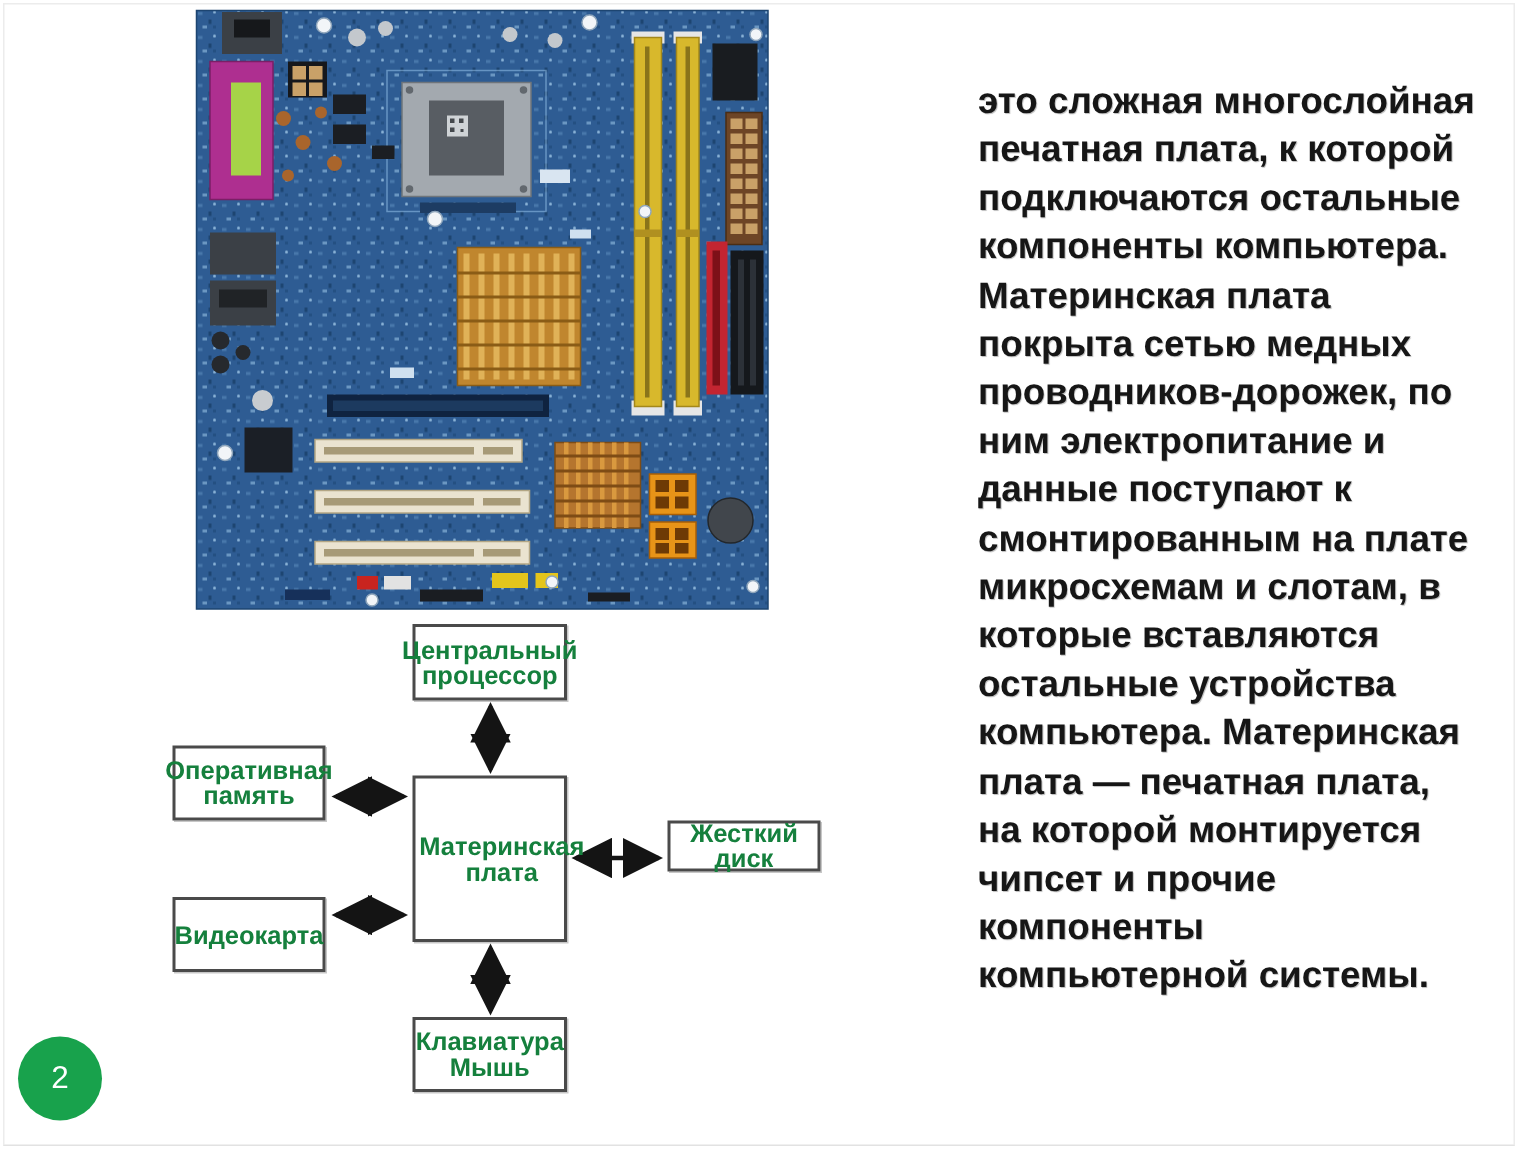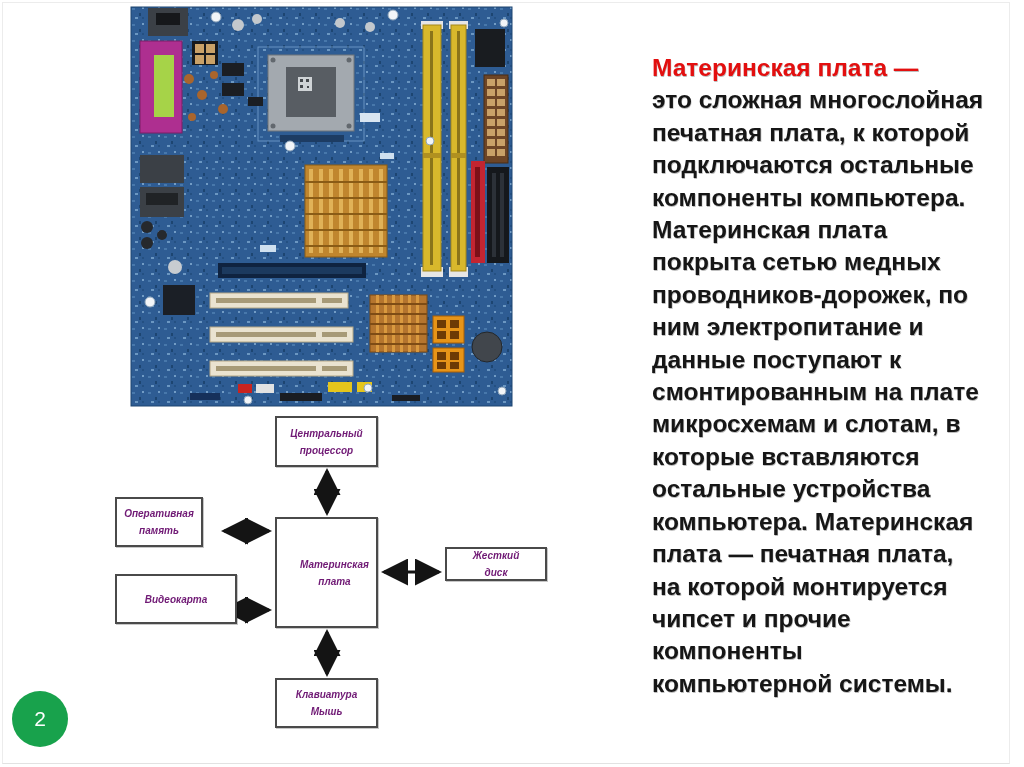--- a/index.html
+++ b/index.html
@@ -21,27 +21,27 @@
     text-shadow:0.6px 0.8px 0.5px rgba(70,70,70,0.35);
   }
   .desc .title{display:block;color:#e30f0f;}
   .lines{white-space:pre-line;}
   
   .diagram-arrows{position:absolute;left:0;top:0;width:1024px;height:767px;pointer-events:none;}
   .dbox{
     position:absolute;box-sizing:border-box;background:#ffffff;
     border:2px solid #4a4a4a;box-shadow:1px 1px 0 rgba(0,0,0,0.22);
     display:flex;align-items:center;justify-content:center;text-align:center;
-    font-size:10px;font-weight:bold;line-height:17px;color:#701a75;font-style:italic;
+    font-size:17px;font-weight:bold;line-height:17px;color:#15803d;
   }
   .dbox-cpu{left:275px;top:416px;width:103px;height:51px;}
-  .dbox-ram{left:115px;top:497px;width:88px;height:50px;}
+  .dbox-ram{left:115px;top:497px;width:102px;height:50px;}
   .dbox-mb {left:275px;top:517px;width:103px;height:111px;padding-left:16px;}
   .dbox-hdd{left:445px;top:547px;width:102px;height:34px;}
-  .dbox-gpu{left:115px;top:574px;width:122px;height:50px;}
+  .dbox-gpu{left:115px;top:598px;width:102px;height:50px;}
   .dbox-kbd{left:275px;top:678px;width:103px;height:50px;}
   
   .badge{
     position:absolute;left:12px;top:691px;width:56px;height:56px;border-radius:50%;
     background:#18a24c;color:#ffffff;font-size:21px;
     display:flex;align-items:center;justify-content:center;
   }
 </style>
 </head>
 <body>
@@ -237,21 +237,21 @@
       <circle cx="300" cy="136" r="4" fill="#f2f5f8" stroke="#8fa6bc"></circle>
     <circle cx="20" cy="297" r="5" fill="#f2f5f8" stroke="#8fa6bc"></circle>
       <circle cx="238" cy="383" r="4" fill="#f2f5f8" stroke="#8fa6bc"></circle>
     <circle cx="372" cy="386" r="4" fill="#f2f5f8" stroke="#8fa6bc"></circle>
       <circle cx="374" cy="18" r="4" fill="#f2f5f8" stroke="#8fa6bc"></circle>
     <circle cx="118" cy="395" r="4" fill="#f2f5f8" stroke="#8fa6bc"></circle>
   </g>
 </svg>
 
 <div class="desc">
-  <span class="title">Материнская плата —</span><span class="lines">это сложная многослойная
+  <span class="lines">это сложная многослойная
 печатная плата, к которой
 подключаются остальные
 компоненты компьютера.
 Материнская плата
 покрыта сетью медных
 проводников-дорожек, по
 ним электропитание и
 данные поступают к
 смонтированным на плате
 микросхемам и слотам, в

